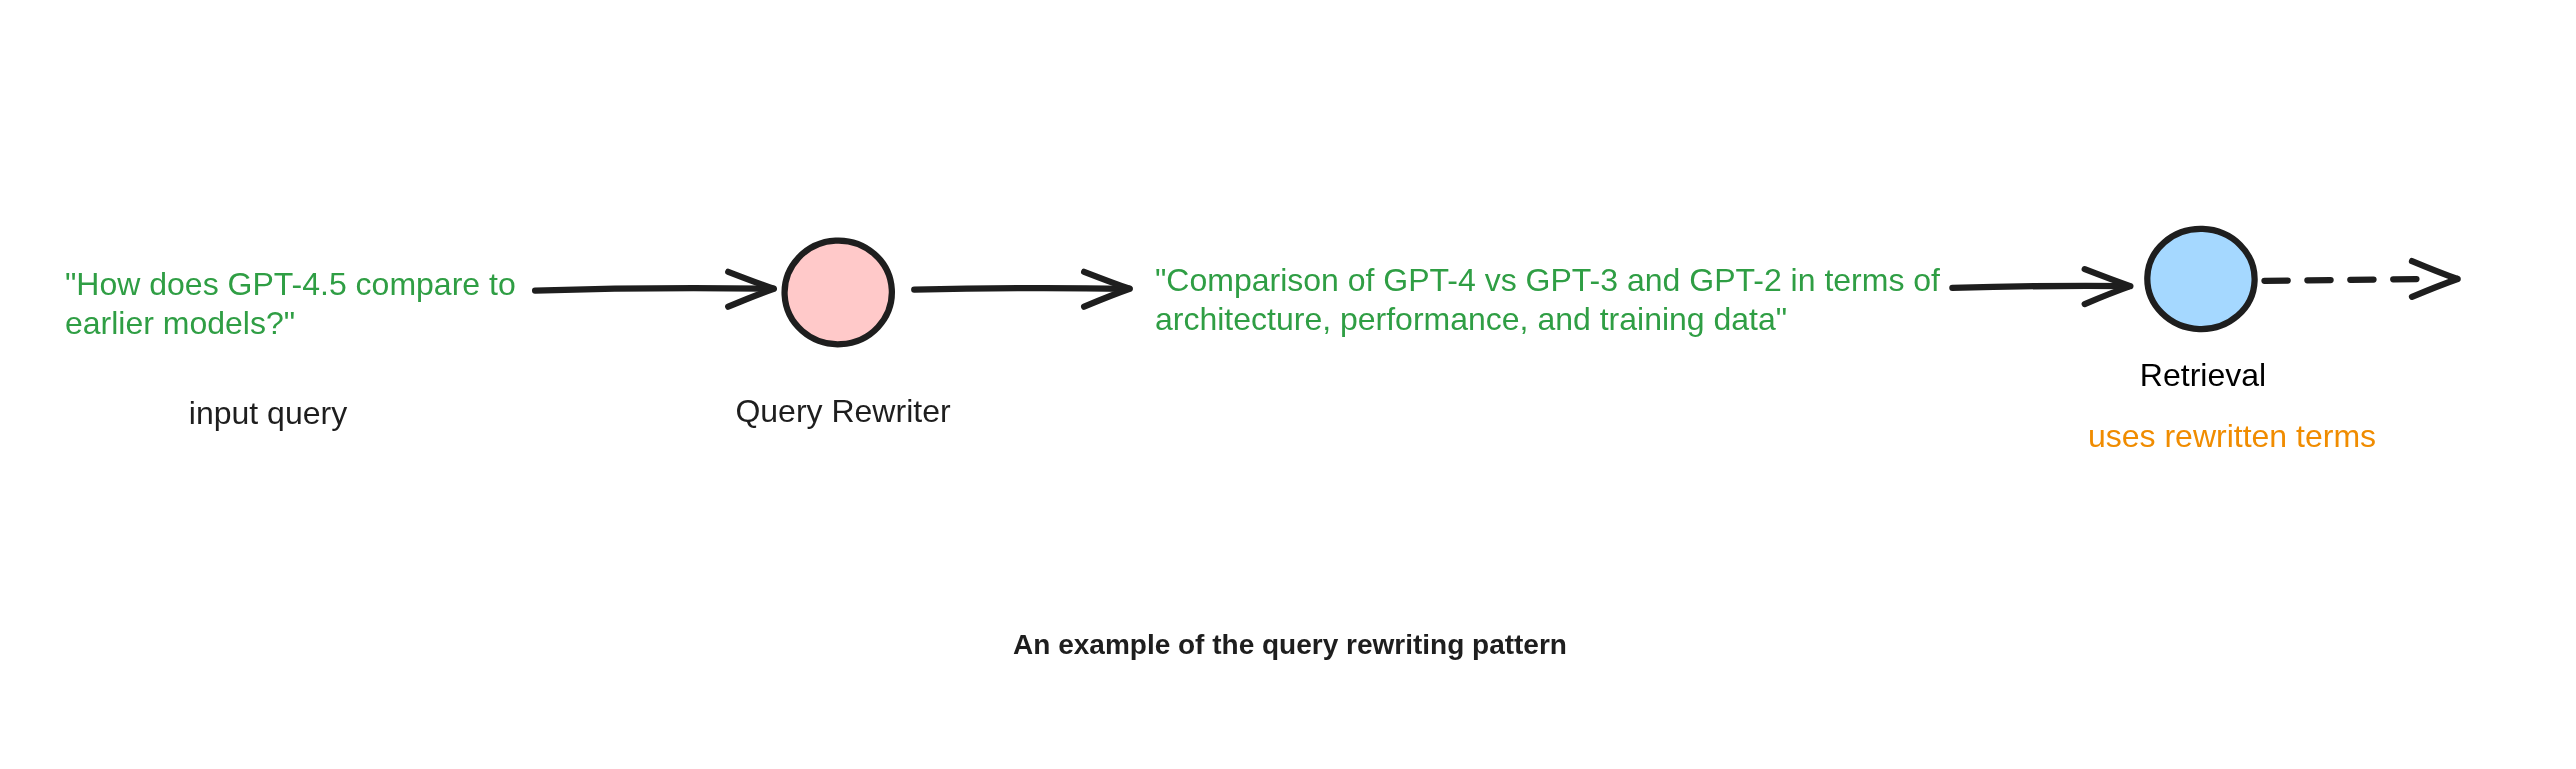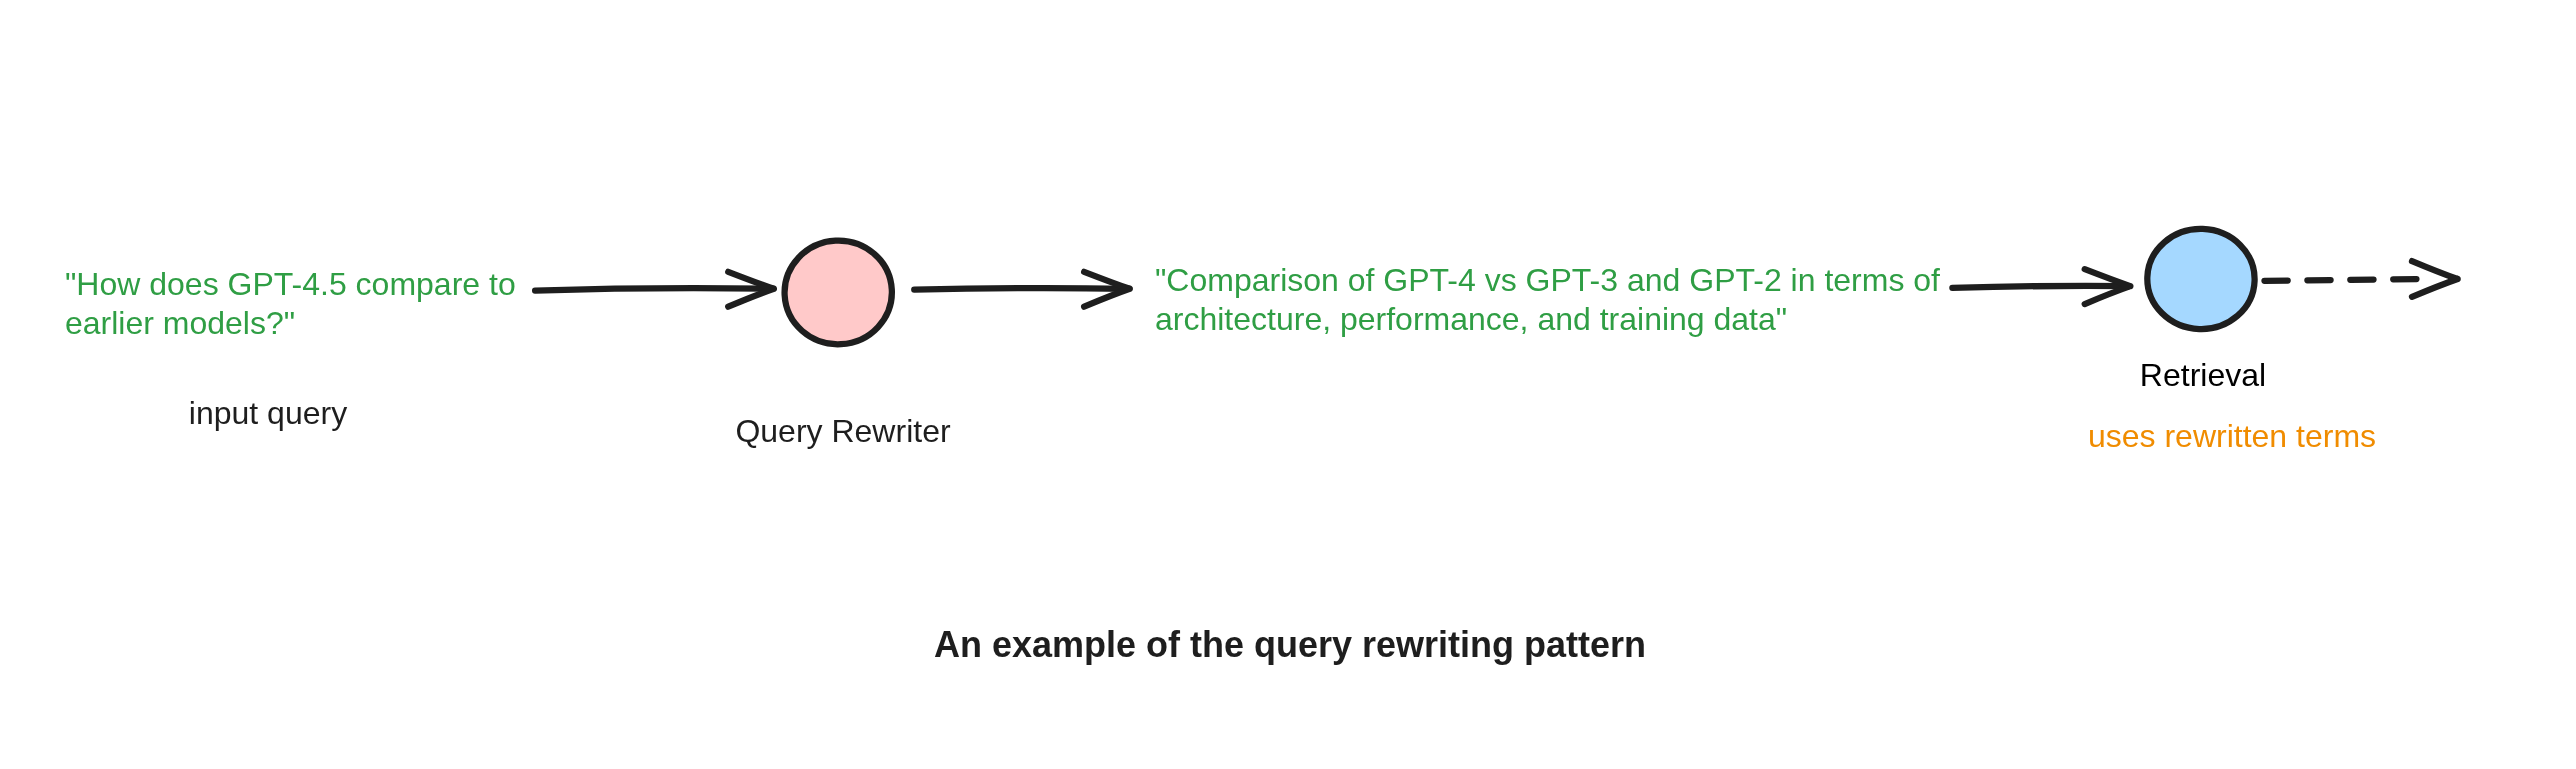--- a/index.html
+++ b/index.html
@@ -31,21 +31,21 @@
     position: absolute;
     transform: translateX(-50%);
     font-size: 32px;
     line-height: 39px;
     white-space: nowrap;
     font-weight: 400;
   }
   .caption {
     position: absolute;
     transform: translateX(-50%);
-    font-size: 36px;
+    font-size: 28px;
     line-height: 41px;
     font-weight: 600;
     white-space: nowrap;
   }
   .stroke-line {
     fill: none;
     stroke-width: 7;
     stroke-linecap: round;
     stroke-linejoin: round;
   }
@@ -83,21 +83,21 @@
       <path class="stroke-line" d="M 2532 314 L 2706 312" stroke-dasharray="26 22" style="stroke: rgb(30, 30, 30);"></path>
       <path class="stroke-line" d="M 2697 292 Q 2728 305 2748 312 M 2697 332 Q 2728 319 2748 312" style="stroke: rgb(30, 30, 30);"></path>
     </g>
   </svg>
 
   <div class="txt" style="left: 65px; top: 265px; width: 465px; color: rgb(47, 158, 68);">"How does GPT-4.5 compare to
 earlier models?"</div>
 
   <div class="label" style="left: 268px; top: 394px; color: rgb(30, 30, 30);">input query</div>
 
-  <div class="label" style="left: 843px; top: 412px; color: rgb(30, 30, 30);">Query Rewriter</div>
+  <div class="label" style="left: 843px; top: 392px; color: rgb(30, 30, 30);">Query Rewriter</div>
 
   <div class="txt" style="left: 1155px; top: 261px; width: 805px; color: rgb(47, 158, 68);">"Comparison of GPT-4 vs GPT-3 and GPT-2 in terms of
 architecture, performance, and training data"</div>
 
 
   <div class="label" style="left: 2203px; top: 356px; color: #000000;">Retrieval</div>
 
   <div class="label" style="left: 2232px; top: 417px; color: rgb(240, 140, 0);">uses rewritten terms</div>
 
   <div class="caption" style="left: 1290px; top: 624px; color: rgb(30, 30, 30);">An example of the query rewriting pattern</div>

